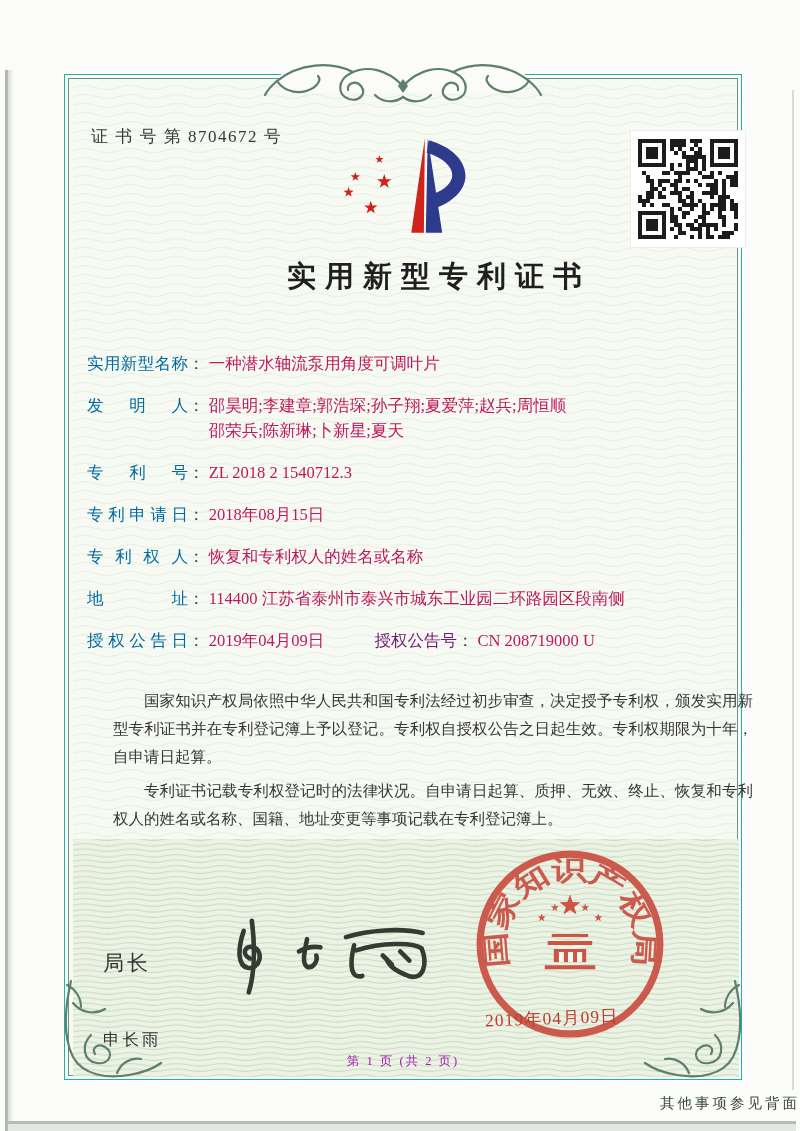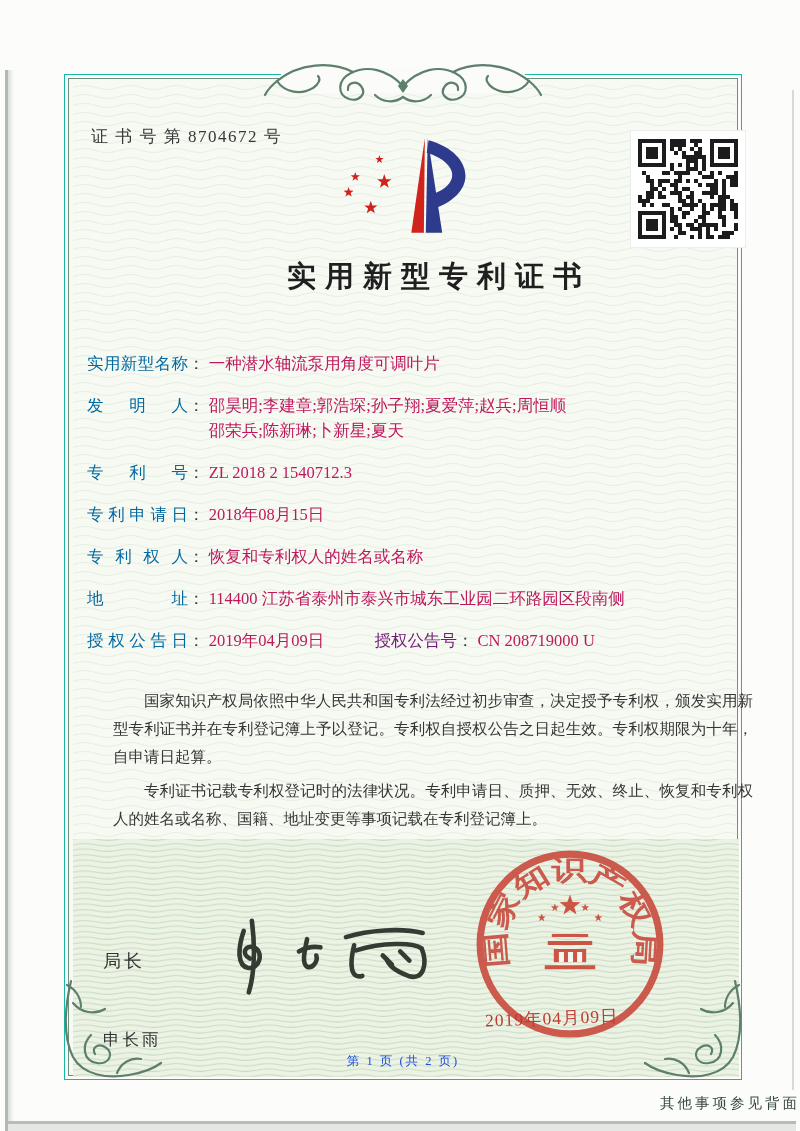--- a/index.html
+++ b/index.html
@@ -44,32 +44,32 @@
   .fvalue{display:inline-block;max-width:470px;vertical-align:top;white-space:pre-line;color:#be185d;}
   .fvalue.wrap{max-width:452px;white-space:normal;}
   .grant-sep{display:inline-block;width:30px;}
   .flabel2{display:inline-block;vertical-align:top;color:#701a75;margin-left:12px;}
 
   .paras{position:absolute;left:20px;top:612px;width:640px;z-index:2;
          font-size:15.5px;line-height:28px;text-align:justify;color:#363636;margin-left:28px;}
   .paras p{margin:0;text-indent:2em;}
   .paras p + p{margin-top:6px;}
 
-  .officer-role{position:absolute;left:38px;top:874px;z-index:2;font-size:18px;letter-spacing:3px;color:#333;}
+  .officer-role{position:absolute;left:38px;top:874px;z-index:2;font-size:21px;letter-spacing:3px;color:#333;}
   .officer-name{position:absolute;left:38px;top:906px;z-index:2;font-size:16.5px;letter-spacing:3px;color:#333;margin-top:48px;}
 
   .signature{position:absolute;left:148px;top:838px;z-index:3;}
   .visually-hidden{position:absolute;width:1px;height:1px;overflow:hidden;opacity:0;}
 
   .seal{position:absolute;left:406px;top:770px;z-index:2;opacity:0.88;}
   .seal-date{position:absolute;left:420px;top:930px;width:200px;z-index:3;
              font-size:17.5px;letter-spacing:1px;color:#bf3b2f;transform:rotate(-2deg);}
 
   .page-num{position:absolute;left:0;top:978px;width:100%;text-align:center;z-index:2;
-            font-size:12.5px;letter-spacing:2px;color:#1d4ed8;}
+            font-size:12.5px;letter-spacing:2px;color:#a21caf;}
 
   .back-note{position:absolute;left:0;top:1094px;width:100%;text-align:right;
              font-size:14.5px;letter-spacing:3px;color:#37473d;}
 </style>
 </head>
 <body>
 
 <div class="page">
 
   <div class="edge-left"></div>
@@ -477,21 +477,21 @@
         <span class="flabel">授权公告日</span><span class="fcolon">：</span>
         <span class="fvalue">2019年04月09日</span>
         <span class="grant-sep"></span>
         <span class="flabel2">授权公告号</span><span class="fcolon">：</span>
         <span class="fvalue">CN 208719000 U</span>
       </div>
     </div>
 
     <div class="paras">
       <p>国家知识产权局依照中华人民共和国专利法经过初步审查，决定授予专利权，颁发实用新型专利证书并在专利登记簿上予以登记。专利权自授权公告之日起生效。专利权期限为十年，自申请日起算。</p>
-      <p>专利证书记载专利权登记时的法律状况。专利申请日、质押、无效、终止、恢复和专利权人的姓名或名称、国籍、地址变更等事项记载在专利登记簿上。</p>
+      <p>专利证书记载专利权登记时的法律状况。自申请日起算、质押、无效、终止、恢复和专利权人的姓名或名称、国籍、地址变更等事项记载在专利登记簿上。</p>
     </div>
 
     <div class="officer-role">局长</div>
     <div class="officer-name">申长雨</div>
 
     <div class="signature">
       <span class="visually-hidden">申长雨</span>
       <svg width="225" height="85" viewBox="0 0 220 80" fill="none" stroke="#333b33" stroke-width="4.5" stroke-linecap="round">
         <path d="M30,16 C24,34 24,50 34,52 C46,54 50,36 40,32 C32,29 27,38 36,43"></path>
         <path d="M38,6 C41,30 41,56 35,76"></path>

